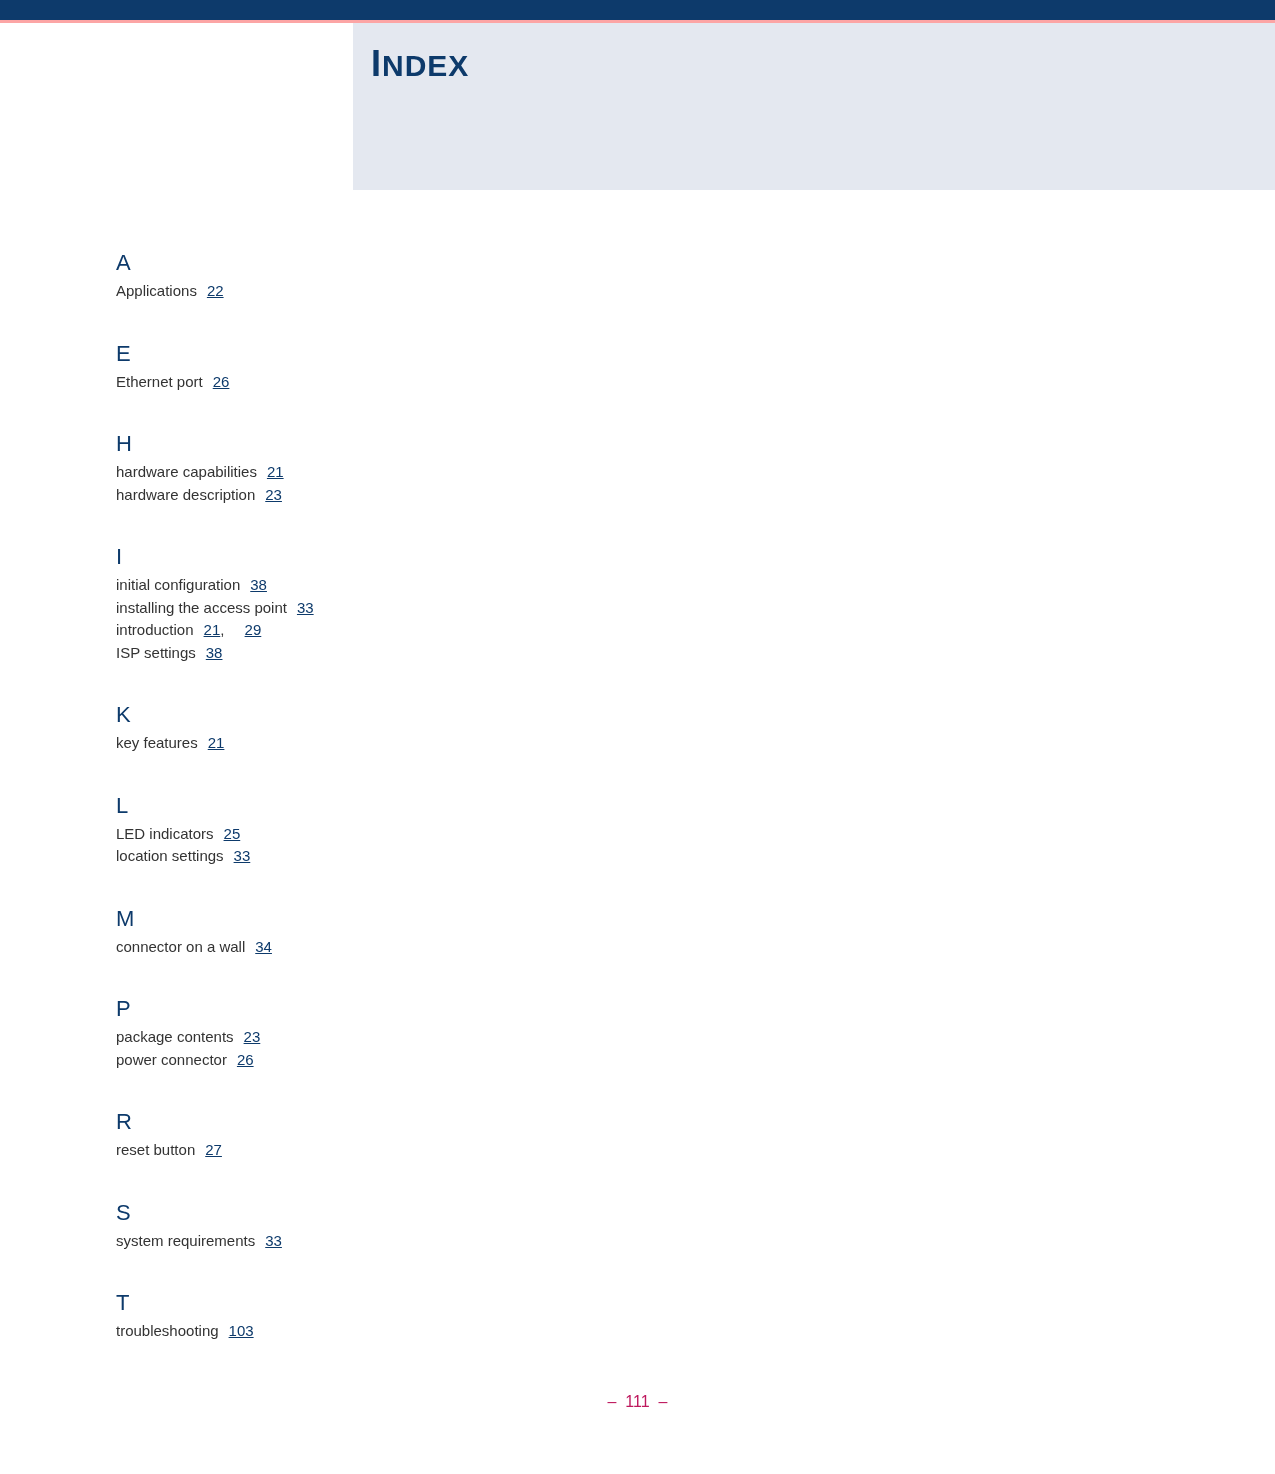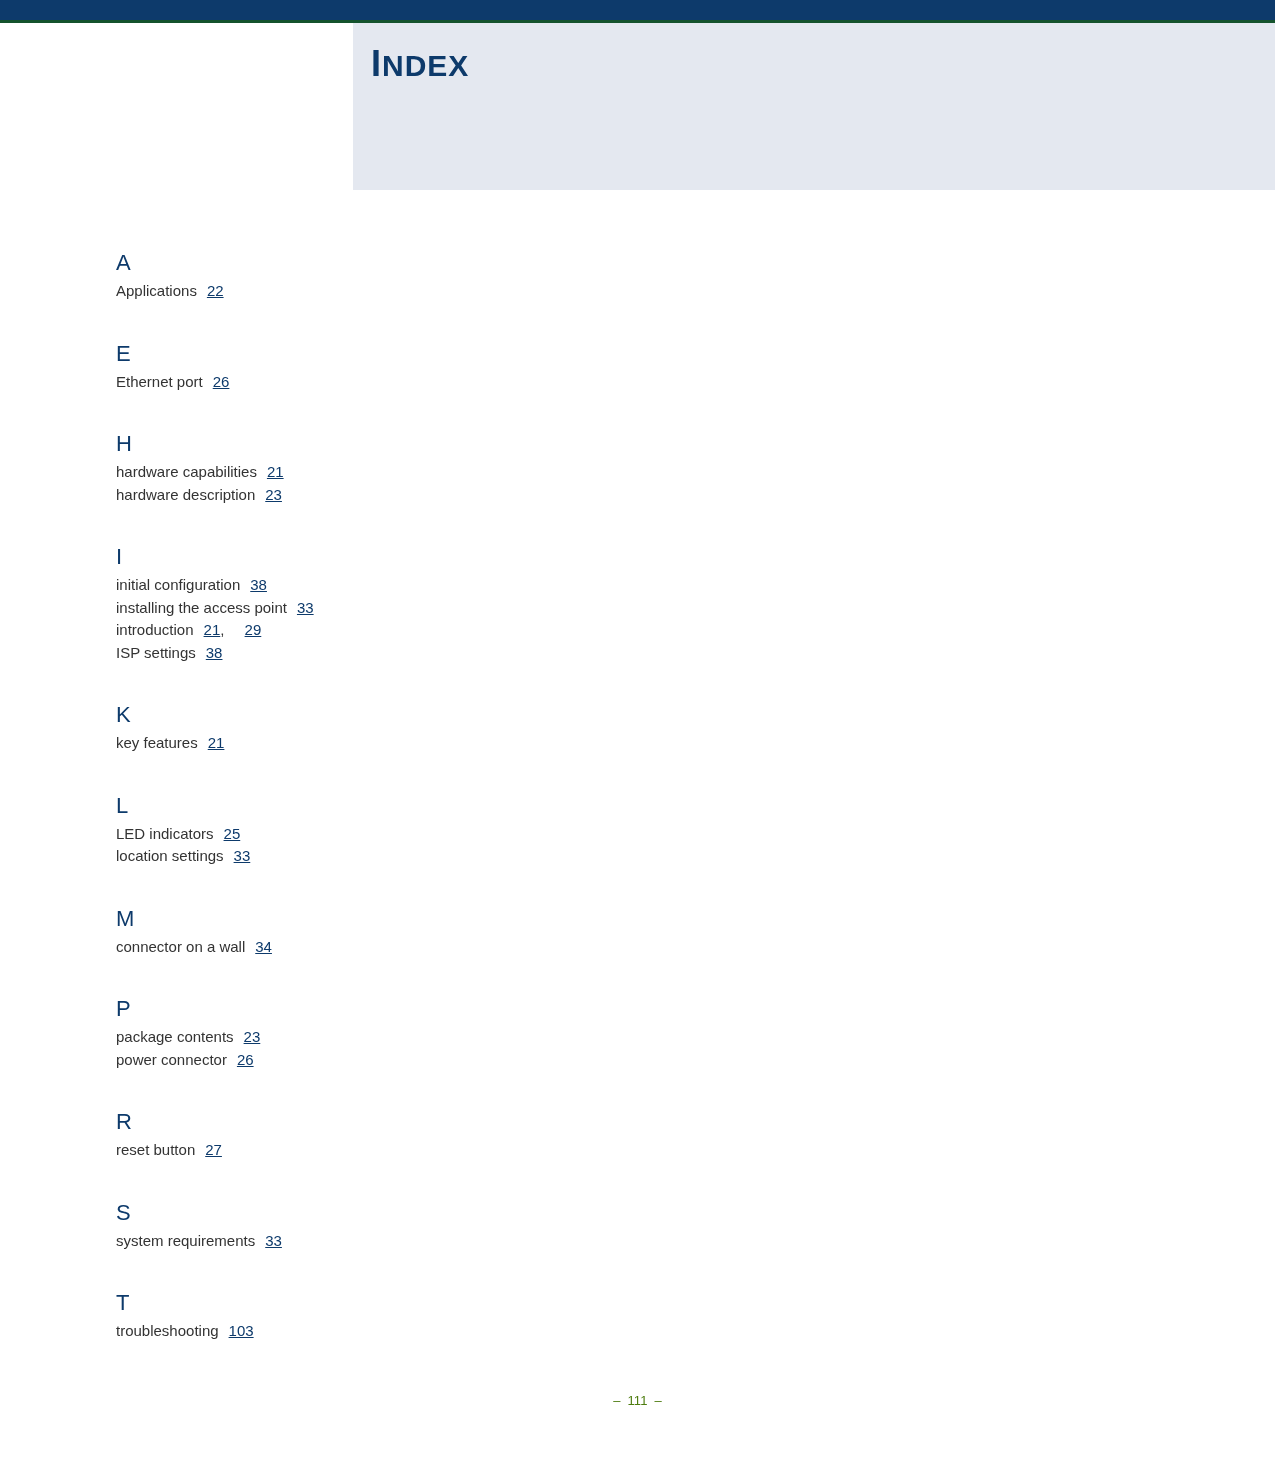--- a/index.html
+++ b/index.html
@@ -10,21 +10,21 @@
     color: #333;
   }
   .top-bar {
     height: 20px;
     background: #0d3a6b;
     border-bottom: 4px solid #0d3a6b;
   }
   .header-row {
     display: flex;
     height: 170px;
-    border-top: 3px solid #14532d;
+    border-top: 3px solid #fca5a5;
   }
   .header-left {
     width: 353px;
     background: #fff;
   }
   .header-right {
     flex: 1;
     background: #e4e8f0;
     padding: 20px 0 0 18px;
   }
@@ -54,22 +54,22 @@
   .entry {
     font-size: 15px;
     color: #333;
     line-height: 1.5;
   }
   .entry .term { color: #333; }
   .entry .page { color: #0d3a6b; margin-left: 10px; cursor: pointer; text-decoration: underline; }
   .entry .comma { color: #333; }
   .footer {
     text-align: center;
-    font-size: 13px;
-    color: #4d7c0f;
+    font-size: 16px;
+    color: #be185d;
     margin-top: 50px;
     padding-bottom: 20px;
   }
 </style>
 </head>
 <body>
 
 <div class="top-bar"></div>
 <div class="header-row">
   <div class="header-left"></div>

